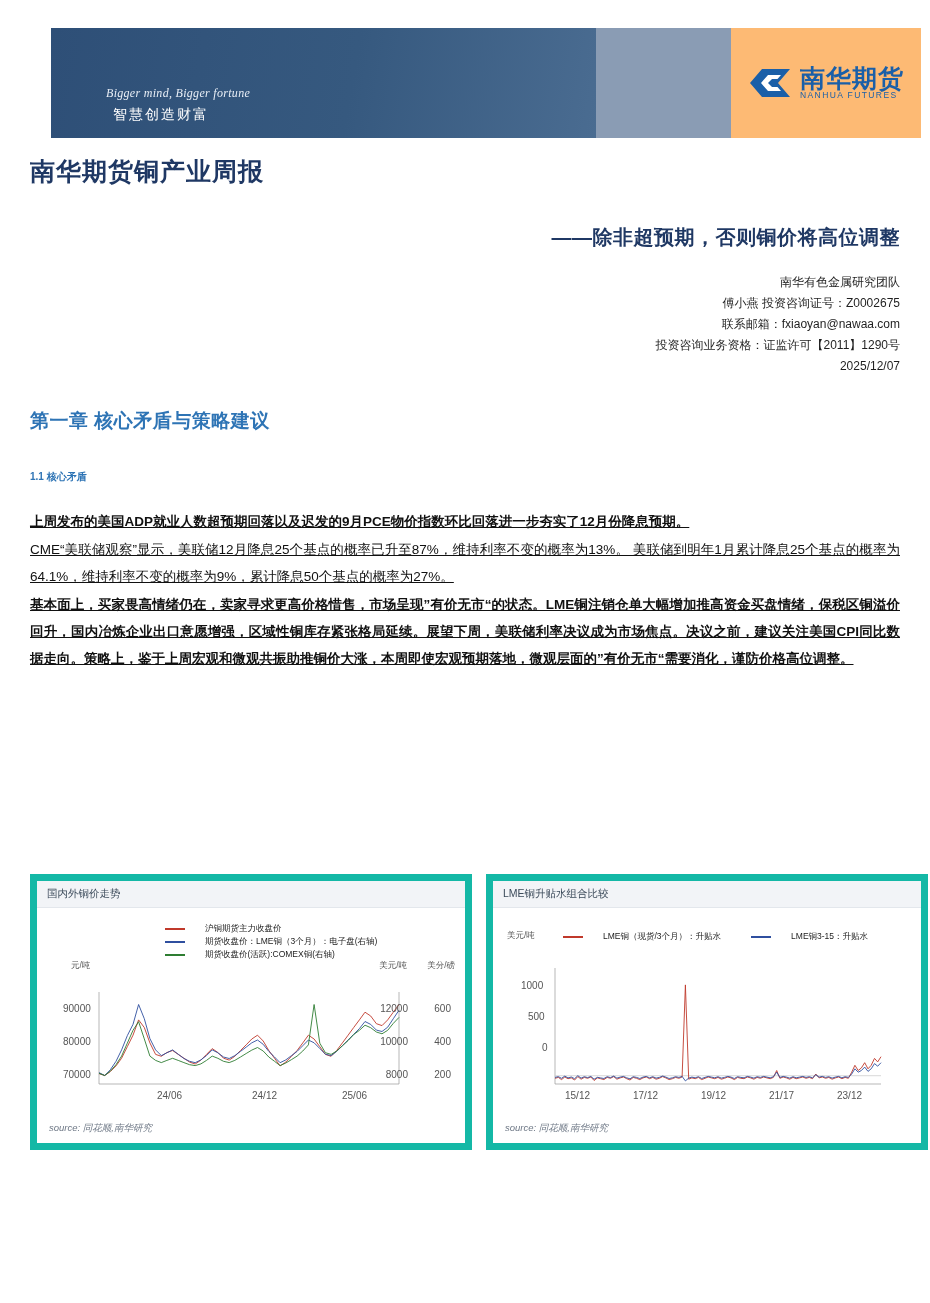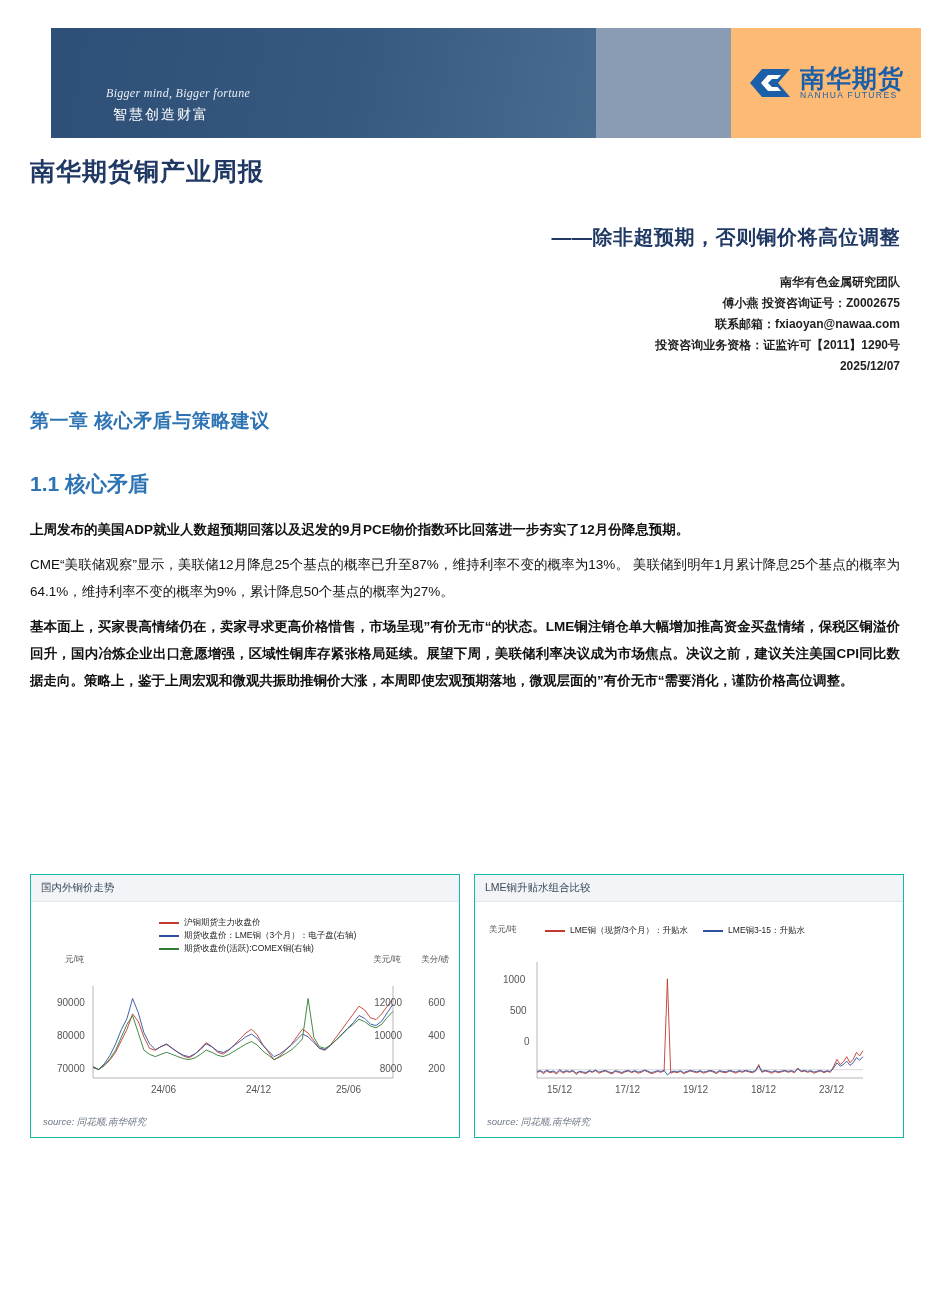--- a/index.html
+++ b/index.html
@@ -117,73 +117,73 @@
     text-align: right;
     letter-spacing: .5px;
     margin-left: 6px;
   }
   .meta {
     position: absolute;
     right: 30px;
     top: 272px;
     text-align: right;
     font-size: 12px;
-    font-weight: bold;
+    font-weight: normal;
     color: #1f1f1f;
     line-height: 1.75;
   }
   .meta .meta-line { white-space: nowrap; }
 
   
   .h1 {
     position: absolute;
     left: 30px;
     top: 408px;
     font-size: 19px;
     font-weight: bold;
     color: #2e74b5;
     letter-spacing: .5px;
   }
   .h2 {
     position: absolute;
     left: 30px;
     top: 470px;
-    font-size: 21px;
+    font-size: 10px;
     font-weight: bold;
     color: #2e74b5;
   }
 
   
   .body-block {
     position: absolute;
     left: 30px;
     top: 508px;
     width: 870px;
     font-size: 13.5px;
     line-height: 2.0;
     color: #111;
     text-align: justify;
   }
-  .body-block p { margin: 8px 0 1px 0; }
+  .body-block p { margin: 0 0 1px 0; text-decoration: underline; }
   .p-bold { font-weight: bold; }
   .p-normal { font-weight: normal; }
 
   
   .charts {
     position: absolute;
     left: 30px;
     top: 874px;
     width: 870px;
     display: flex;
     gap: 14px;
   }
   .chart-card {
     width: 428px;
     height: 262px;
-    border: 1px solid #14b8a6;
+    border: 7px solid #14b8a6;
     background: #fff;
     position: relative;
   }
   .chart-head {
     height: 26px;
     background: #f2f4f7;
     border-bottom: 1px solid #e3e7ec;
     display: flex;
     align-items: center;
     padding-left: 10px;
@@ -206,21 +206,21 @@
     position: absolute;
     font-size: 8.5px;
     color: #555;
   }
   .legend {
     position: absolute;
     font-size: 8.5px;
     color: #222;
     line-height: 1.55;
   }
-  .legend .row { display: flex; align-items: center; gap: 5px; white-space: nowrap; }
+  .legend .row { display: flex; align-items: center; gap: 20px; white-space: nowrap; }
   .swatch { display: inline-block; width: 20px; height: 2px; flex: none; }
   .tick-label {
     position: absolute;
     font-size: 10px;
     color: #555;
   }
   svg { display: block; }
 </style>
 </head>
 <body>
@@ -338,21 +338,21 @@
           </div>
         </div>
 
         <div class="tick-label" style="left:28px; top:72px;">1000</div>
         <div class="tick-label" style="left:35px; top:103px;">500</div>
         <div class="tick-label" style="left:49px; top:134px;">0</div>
 
         <div class="tick-label" style="left:72px; top:182px;">15/12</div>
         <div class="tick-label" style="left:140px; top:182px;">17/12</div>
         <div class="tick-label" style="left:208px; top:182px;">19/12</div>
-        <div class="tick-label" style="left:276px; top:182px;">18/12</div>
+        <div class="tick-label" style="left:276px; top:182px;">21/17</div>
         <div class="tick-label" style="left:344px; top:182px;">23/12</div>
 
         <svg id="svg-chart2" width="428" height="205">
             <line x1="62" y1="176" x2="388" y2="176" stroke="#999" stroke-width="0.7"></line>
             <line x1="62" y1="60" x2="62" y2="176" stroke="#999" stroke-width="0.7"></line>
             <line x1="62" y1="167.69811320754718" x2="388" y2="167.69811320754718" stroke="#c8c8c8" stroke-width="0.7"></line>
             <path d="M62.0 170.3 L65.3 169.4 L68.5 171.6 L71.8 169.0 L75.0 170.7 L78.3 169.9 L81.6 172.0 L84.8 168.6 L88.1 171.2 L91.3 169.4 L94.6 170.3 L97.9 169.0 L101.1 172.5 L104.4 169.9 L107.6 170.7 L110.9 171.6 L114.2 169.4 L117.4 170.3 L120.7 168.6 L123.9 171.2 L127.2 169.9 L130.5 169.0 L133.7 170.7 L137.0 172.0 L140.2 169.4 L143.5 170.3 L146.8 171.6 L150.0 169.9 L153.3 169.0 L156.5 170.7 L159.8 169.4 L163.1 171.2 L166.3 170.3 L169.6 168.6 L172.8 169.9 L176.1 171.6 L179.4 170.7 L182.6 169.4 L185.9 170.3 L189.1 169.0 L192.4 76.9 L195.7 171.2 L198.9 169.9 L202.2 170.7 L205.4 169.4 L208.7 171.6 L212.0 170.3 L215.2 169.0 L218.5 169.9 L221.7 170.7 L225.0 169.4 L228.3 171.2 L231.5 170.3 L234.8 169.0 L238.0 169.9 L241.3 171.6 L244.6 169.4 L247.8 170.3 L251.1 170.7 L254.3 169.0 L257.6 169.9 L260.9 171.2 L264.1 169.4 L267.4 170.3 L270.6 169.0 L273.9 169.9 L277.2 170.7 L280.4 169.4 L283.7 162.5 L286.9 170.3 L290.2 169.0 L293.5 169.9 L296.7 171.2 L300.0 169.4 L303.2 170.7 L306.5 169.9 L309.8 169.0 L313.0 170.3 L316.3 169.4 L319.5 170.7 L322.8 166.0 L326.1 169.9 L329.3 169.0 L332.6 170.3 L335.8 169.4 L339.1 171.2 L342.4 169.9 L345.6 169.0 L348.9 170.7 L352.1 169.4 L355.4 170.3 L358.7 164.2 L361.9 157.3 L365.2 162.5 L368.4 159.9 L371.7 154.7 L375.0 160.8 L378.2 157.3 L381.5 150.4 L384.7 153.9 L388.0 148.7 " fill="none" stroke="#c0392b" stroke-width="0.9"></path>
             <path d="M62.0 169.4 L65.3 168.6 L68.5 170.3 L71.8 168.1 L75.0 169.9 L78.3 169.0 L81.6 170.7 L84.8 167.7 L88.1 170.1 L91.3 168.7 L94.6 169.6 L97.9 168.4 L101.1 171.2 L104.4 169.3 L107.6 169.9 L110.9 170.5 L114.2 168.7 L117.4 169.6 L120.7 168.1 L123.9 170.1 L127.2 169.1 L130.5 168.4 L133.7 169.8 L137.0 170.8 L140.2 168.7 L143.5 169.4 L146.8 170.5 L150.0 169.1 L153.3 168.4 L156.5 169.8 L159.8 168.7 L163.1 170.1 L166.3 169.4 L169.6 168.0 L172.8 169.1 L176.1 170.5 L179.4 169.8 L182.6 168.7 L185.9 169.4 L189.1 168.4 L192.4 172.9 L195.7 170.1 L198.9 169.1 L202.2 169.8 L205.4 168.7 L208.7 170.5 L212.0 169.4 L215.2 168.4 L218.5 169.1 L221.7 169.8 L225.0 168.7 L228.3 170.1 L231.5 169.4 L234.8 168.4 L238.0 169.1 L241.3 170.5 L244.6 168.7 L247.8 169.4 L251.1 169.8 L254.3 168.4 L257.6 169.1 L260.9 170.1 L264.1 168.7 L267.4 169.4 L270.6 168.4 L273.9 169.1 L277.2 169.8 L280.4 168.7 L283.7 164.2 L286.9 169.4 L290.2 168.4 L293.5 169.1 L296.7 170.1 L300.0 168.7 L303.2 169.8 L306.5 169.1 L309.8 168.4 L313.0 169.4 L316.3 168.7 L319.5 169.8 L322.8 166.8 L326.1 169.1 L329.3 168.4 L332.6 169.4 L335.8 168.7 L339.1 170.1 L342.4 169.1 L345.6 168.4 L348.9 169.8 L352.1 168.7 L355.4 169.4 L358.7 166.0 L361.9 160.8 L365.2 164.2 L368.4 162.5 L371.7 159.1 L375.0 163.4 L378.2 160.8 L381.5 155.6 L384.7 158.2 L388.0 154.7 " fill="none" stroke="#2f4f9f" stroke-width="0.9"></path>
           </svg>
       </div>

